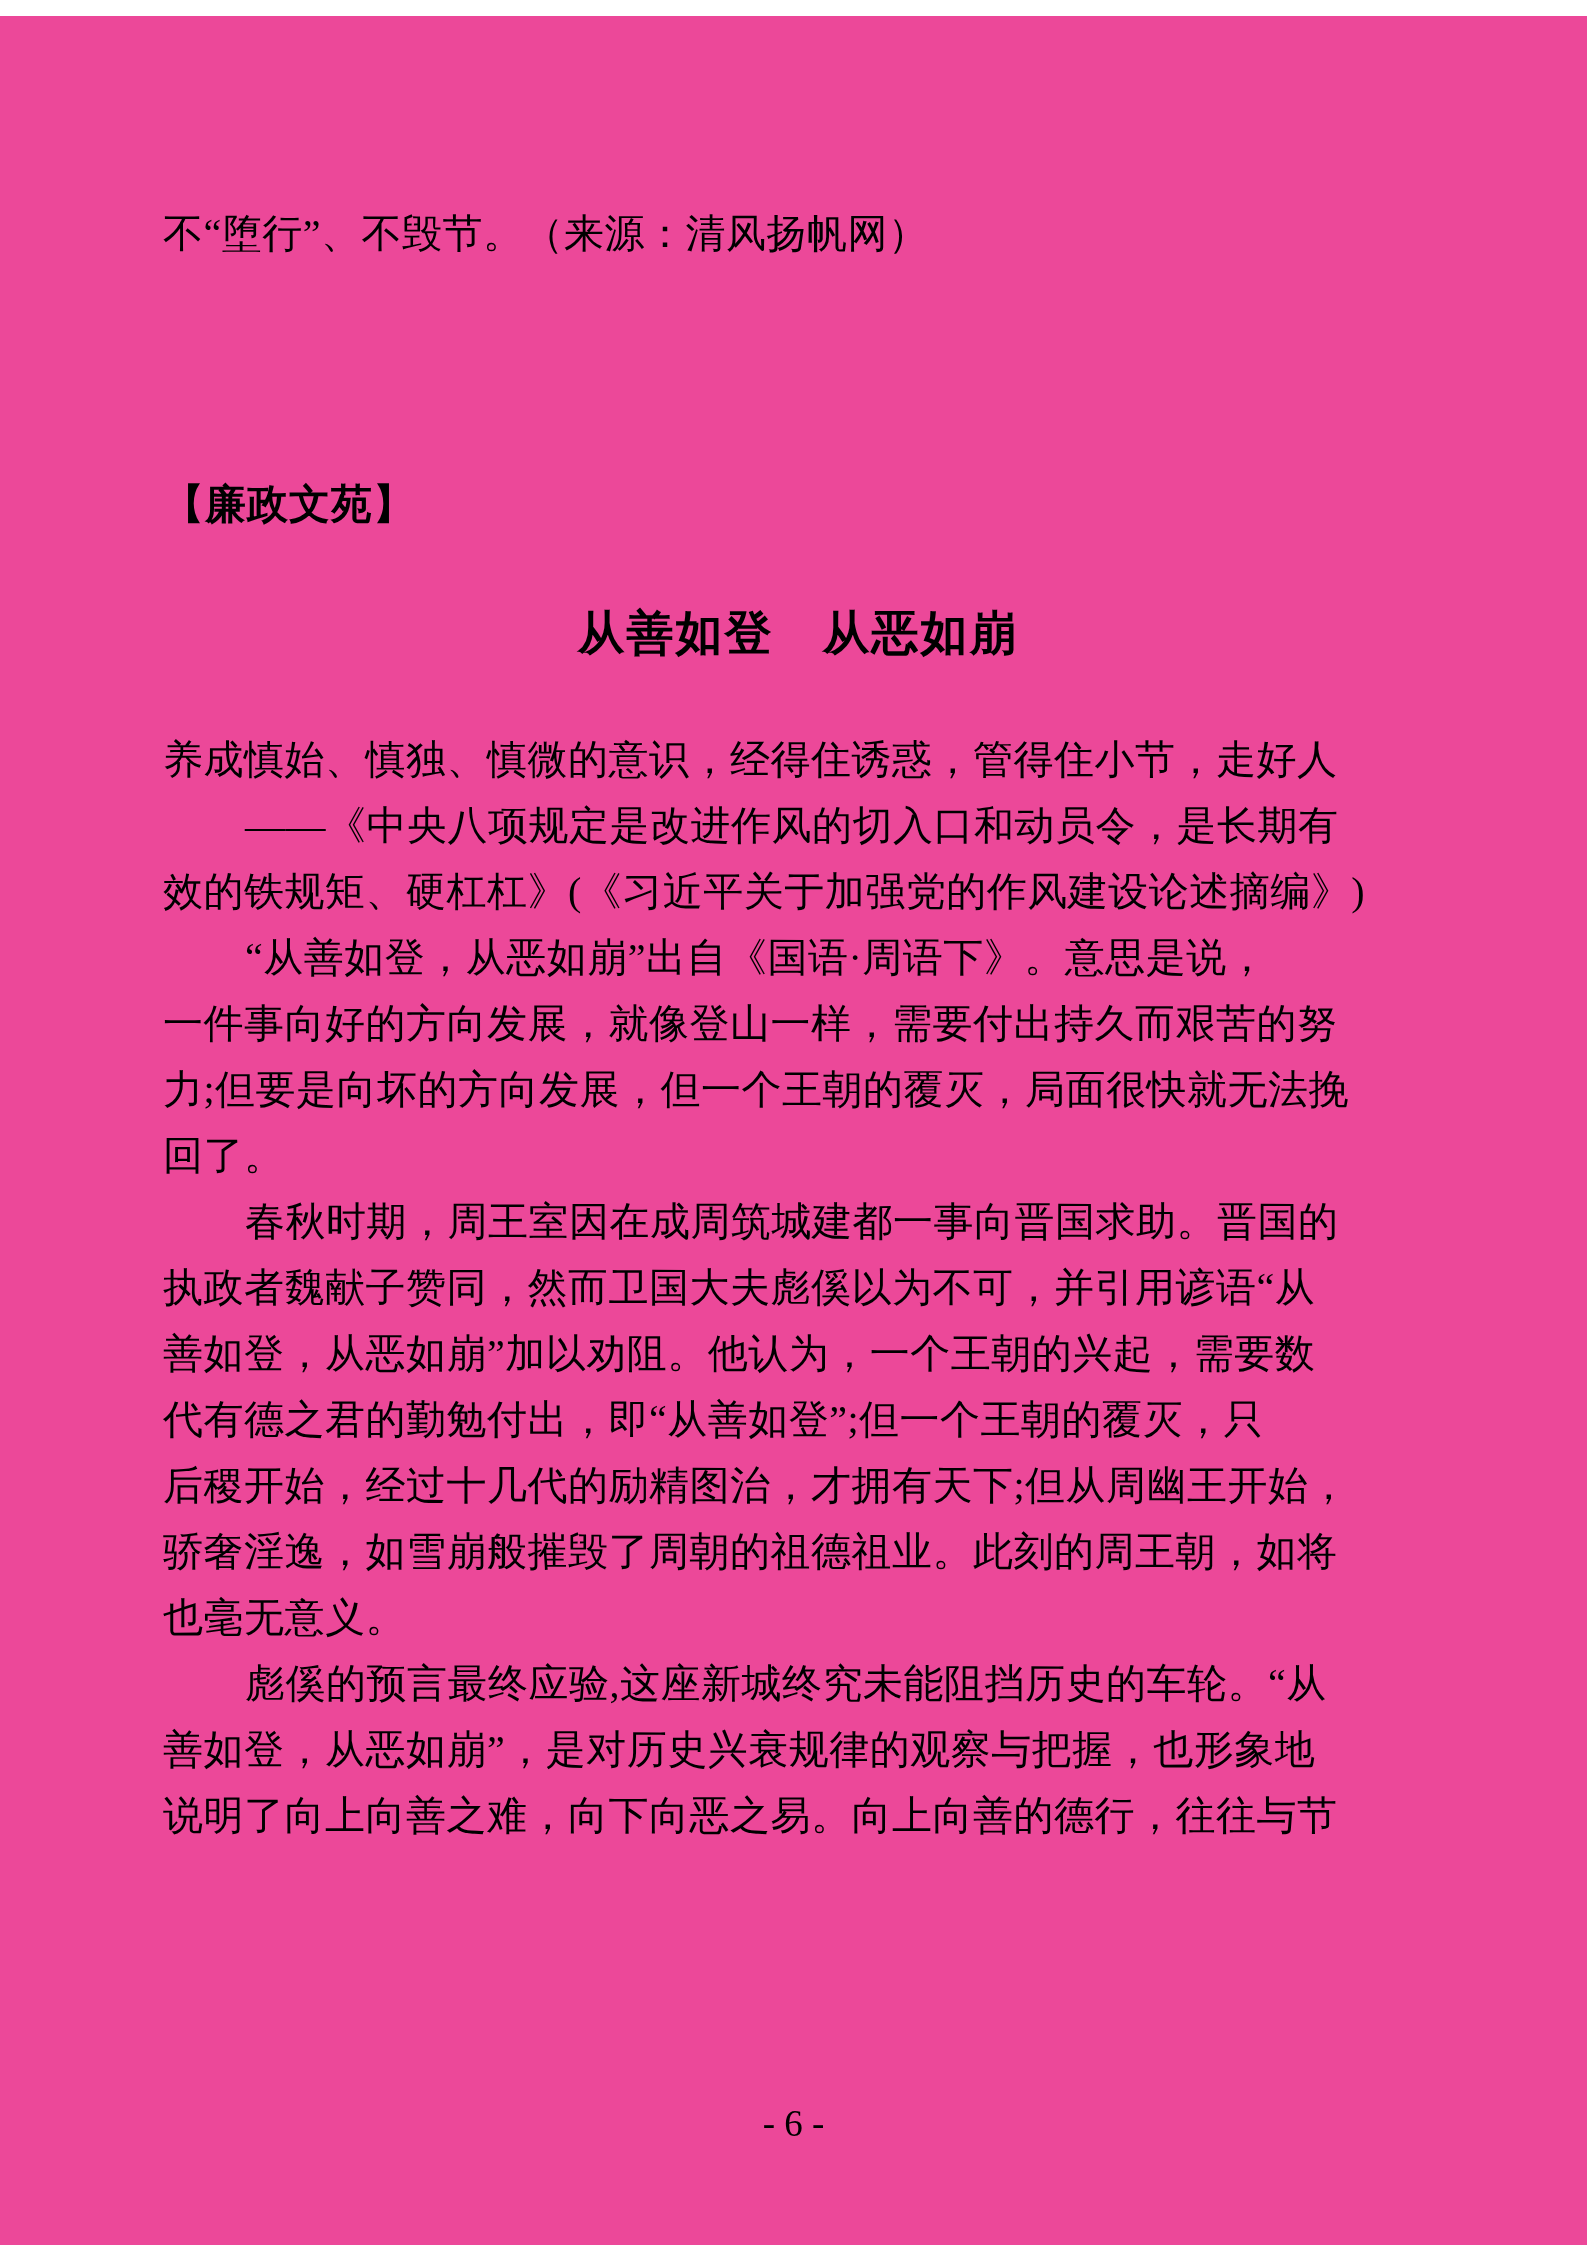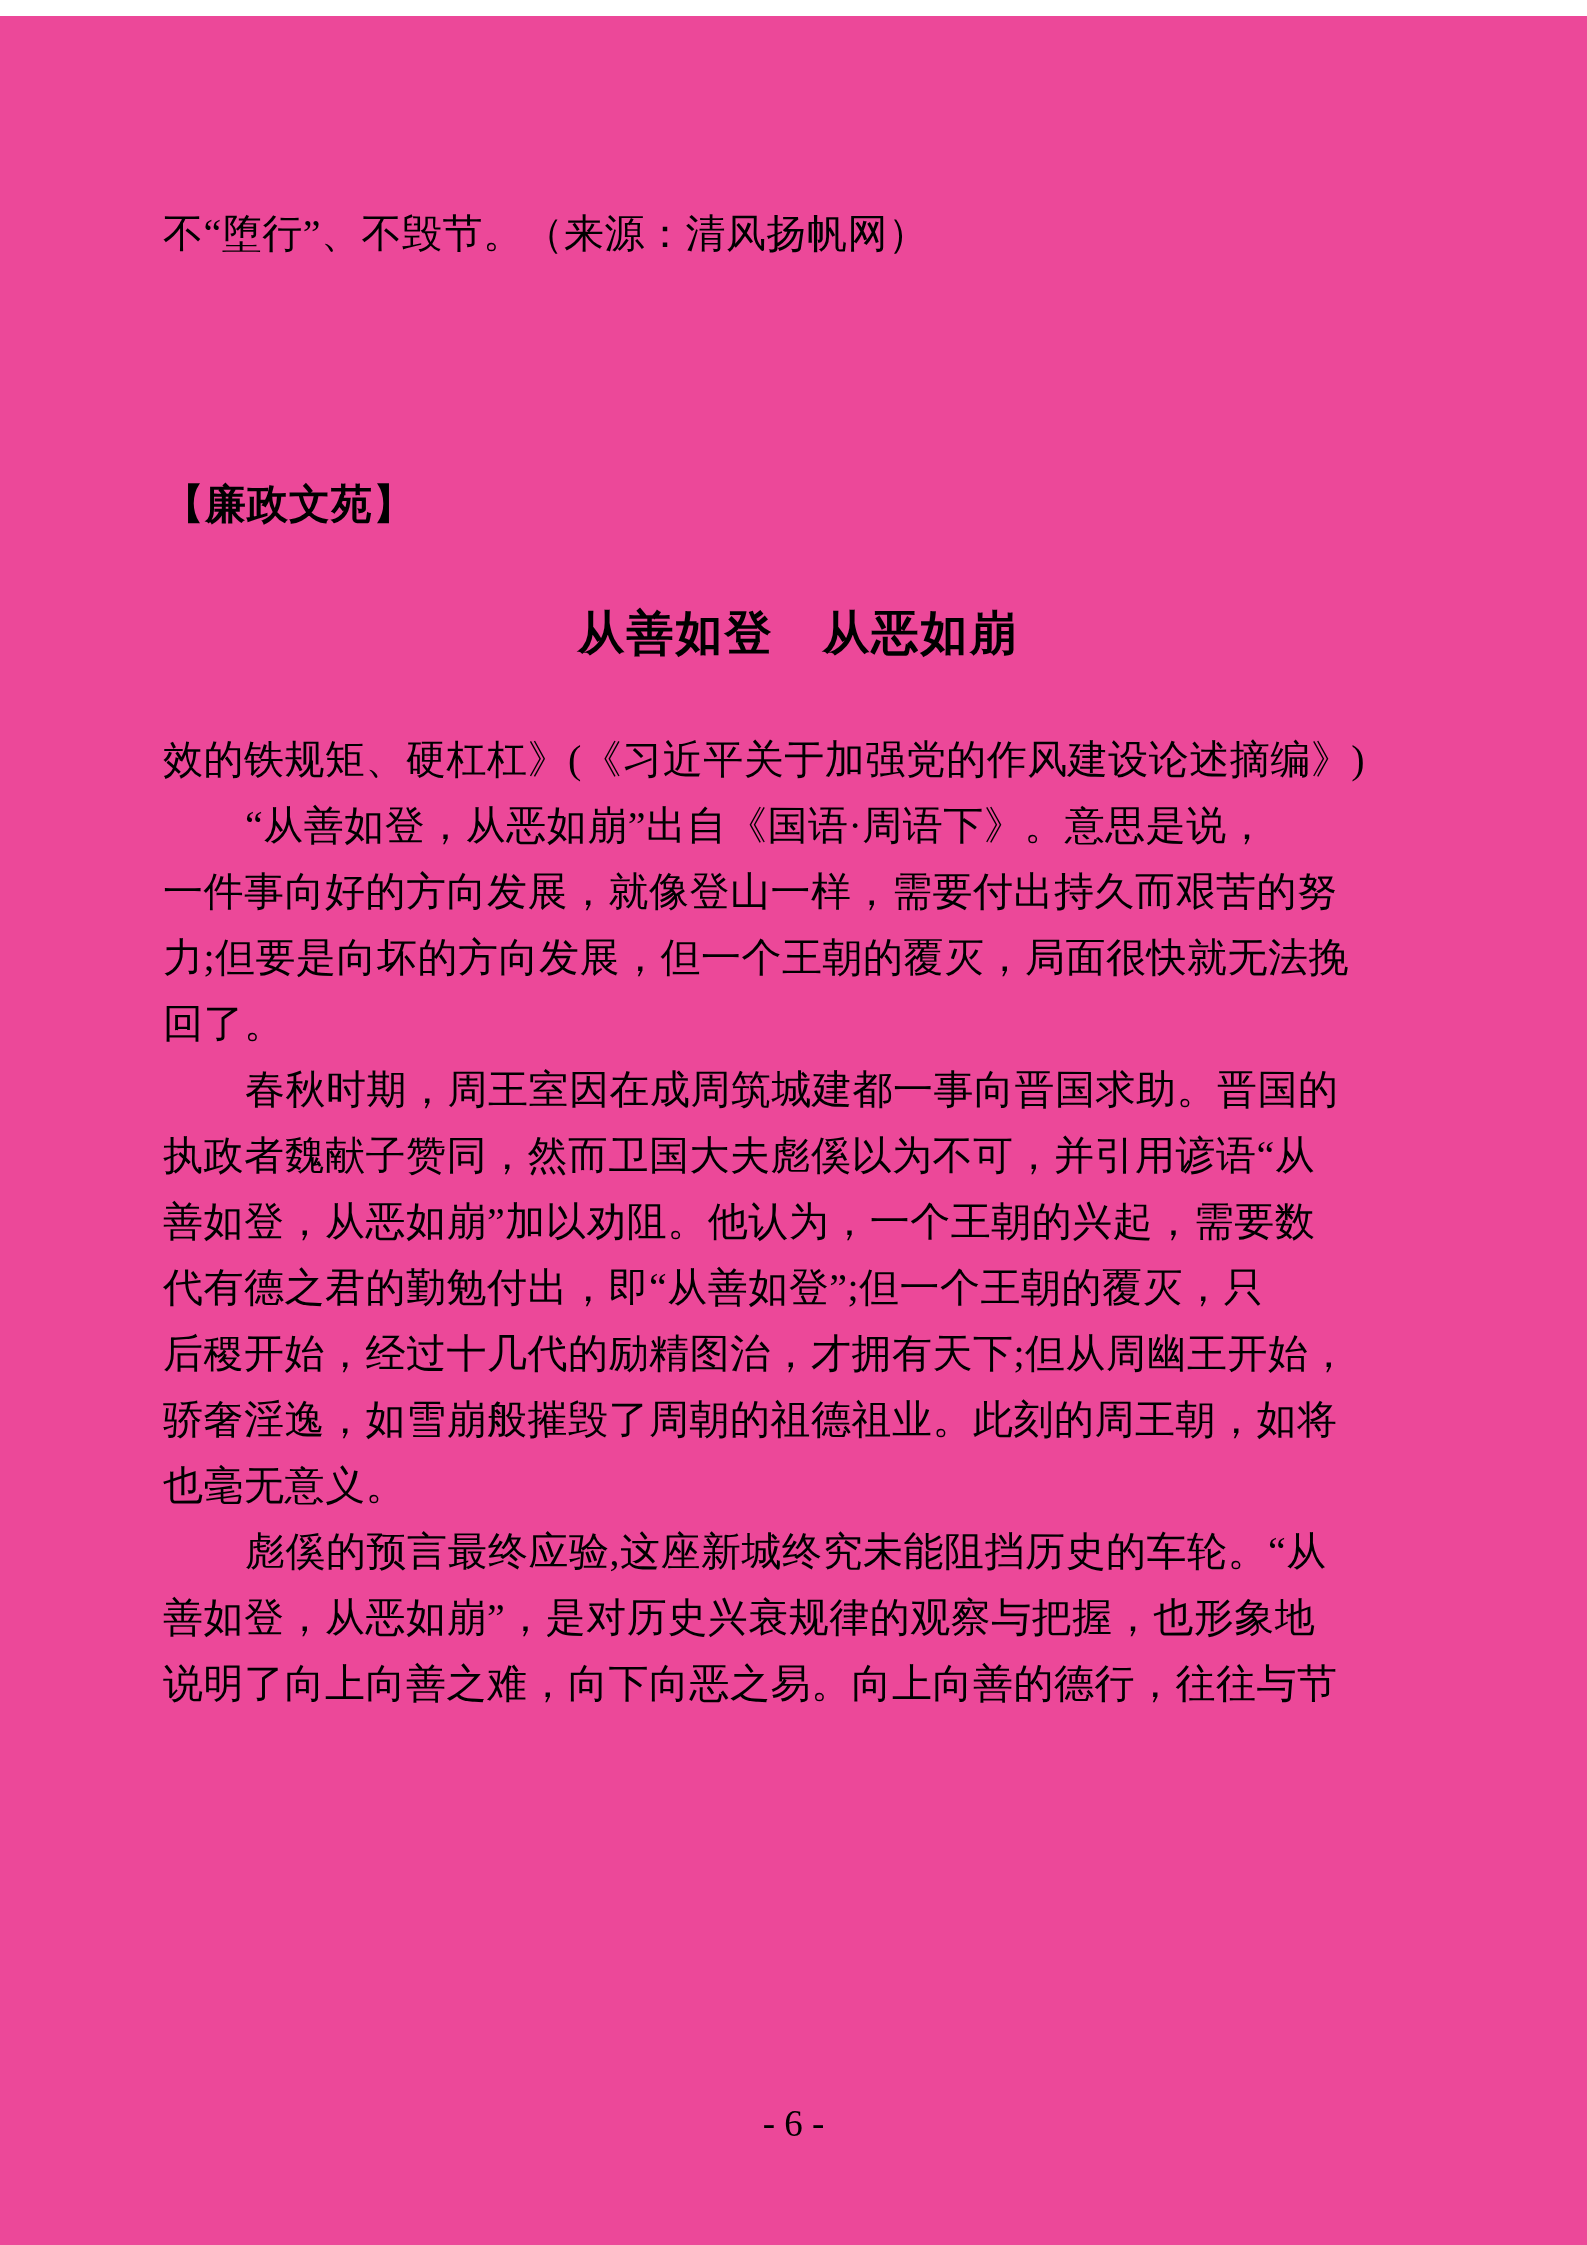--- a/index.html
+++ b/index.html
@@ -67,20 +67,22 @@
 <div class="page">
   <div class="content">
 
     <div class="line">不“堕行”、不毁节。（来源：清风扬帆网）</div>
 
     <div class="section-header">【廉政文苑】</div>
 
     <div class="doc-title">从善如登　从恶如崩</div>
 
     <div class="body-text">
+      <div class="line">养成慎始、慎独、慎微的意识，经得住诱惑，管得住小节，走好人</div>
+      <div class="line indent">——《中央八项规定是改进作风的切入口和动员令，是长期有</div>
       <div class="line">效的铁规矩、硬杠杠》(《习近平关于加强党的作风建设论述摘编》)</div>
       <div class="line indent">“从善如登，从恶如崩”出自《国语·周语下》。意思是说，</div>
       <div class="line">一件事向好的方向发展，就像登山一样，需要付出持久而艰苦的努</div>
       <div class="line">力;但要是向坏的方向发展，但一个王朝的覆灭，局面很快就无法挽</div>
       <div class="line">回了。</div>
       <div class="line indent">春秋时期，周王室因在成周筑城建都一事向晋国求助。晋国的</div>
       <div class="line">执政者魏献子赞同，然而卫国大夫彪傒以为不可，并引用谚语“从</div>
       <div class="line">善如登，从恶如崩”加以劝阻。他认为，一个王朝的兴起，需要数</div>
       <div class="line">代有德之君的勤勉付出，即“从善如登”;但一个王朝的覆灭，只</div>
       <div class="line">后稷开始，经过十几代的励精图治，才拥有天下;但从周幽王开始，</div>

